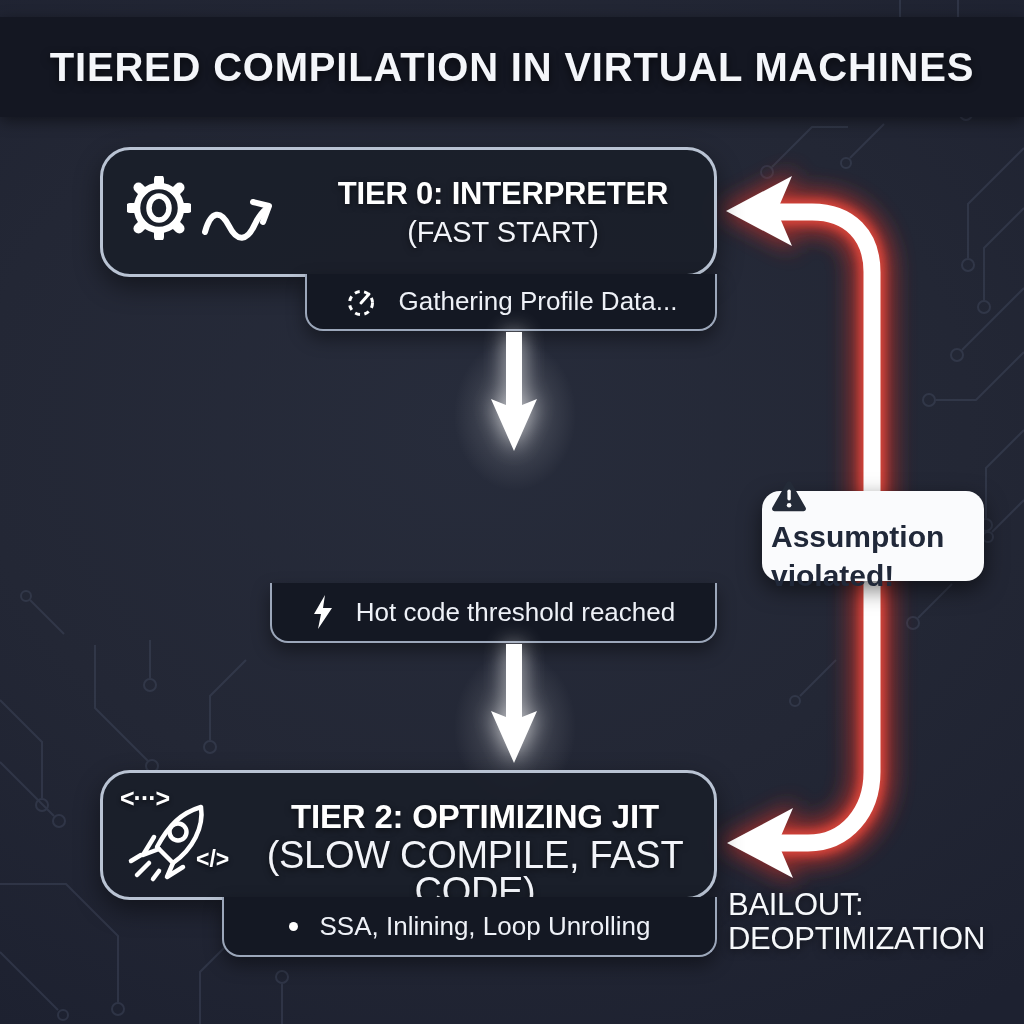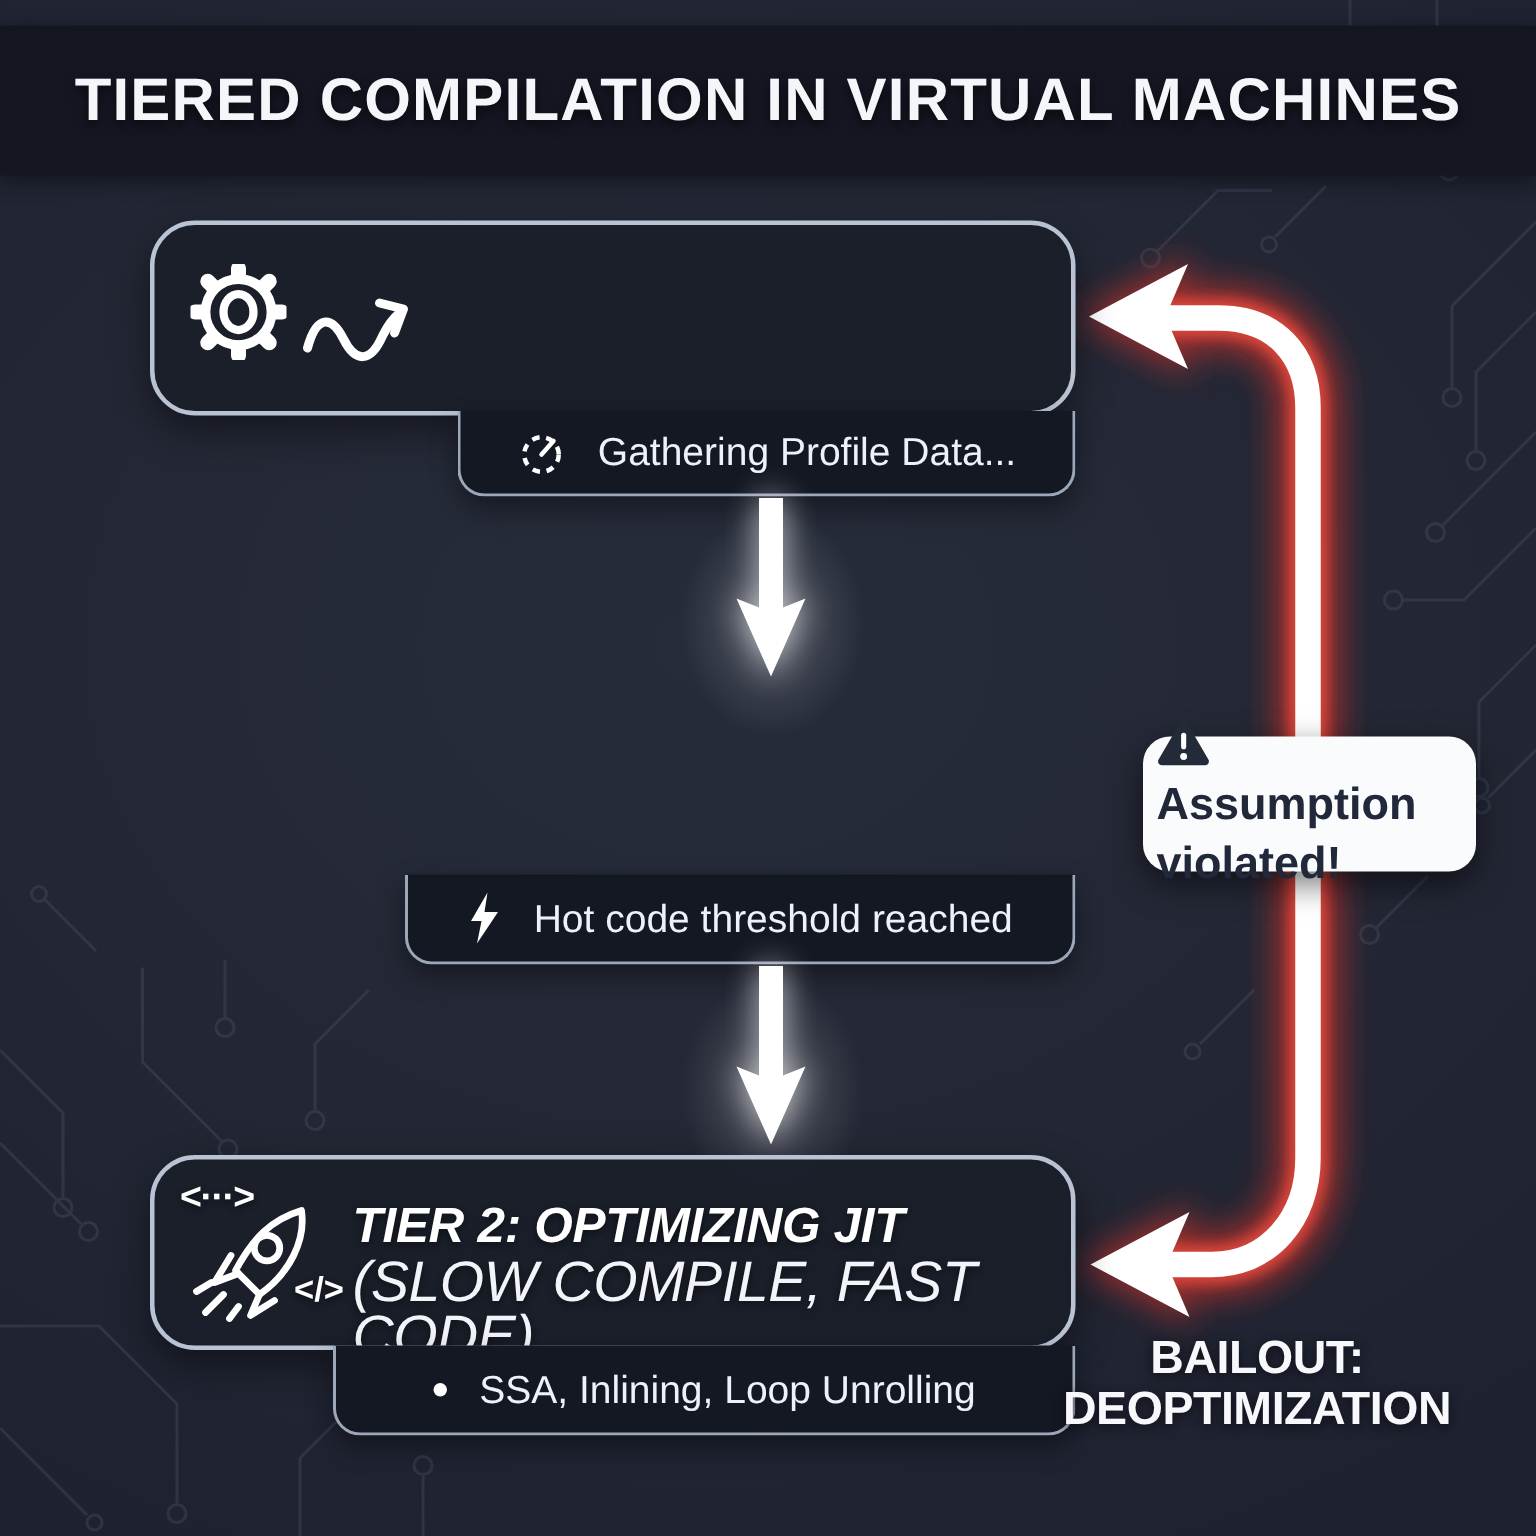--- a/index.html
+++ b/index.html
@@ -33,40 +33,40 @@
     position:absolute;box-sizing:border-box;
     background:#141823;
     border:2.5px solid #9ca7ba;border-radius:0 0 18px 18px;border-top:none;
     display:flex;align-items:center;justify-content:center;gap:22px;
     color:#eef1f7;font-size:26px;font-weight:400;
     box-shadow:0 8px 18px rgba(0,0,0,.4);
   }
   .tier-text{position:absolute;text-align:center;color:#ffffff;}
   .tier-heading{font-size:31px;font-weight:700;letter-spacing:-.2px;line-height:40px;text-shadow:0 2px 6px rgba(0,0,0,.55);}
   .tier-tagline{font-size:29px;font-weight:500;color:#f2f4f9;line-height:36px;text-shadow:0 2px 6px rgba(0,0,0,.55);}
-  .tier-text.left{text-align:left;font-style:italic;}
+  .tier-text.left{text-align:center;}
   .tier-text.left .tier-heading{font-size:33px;}
   .tier-text.left .tier-tagline{font-size:38px;letter-spacing:-.3px;}
   .icon{position:absolute;}
   .code-glyph{position:absolute;color:#fff;font-weight:700;text-shadow:0 2px 4px rgba(0,0,0,.5);}
   
   .down-arrow{position:absolute;filter:drop-shadow(0 0 11px rgba(255,255,255,.75));}
   .bloom{position:absolute;width:170px;height:210px;border-radius:50%;
     background:radial-gradient(closest-side, rgba(255,255,255,.22), rgba(255,255,255,0) 72%);}
   
   .callout{
     position:absolute;left:762px;top:491px;width:222px;height:90px;box-sizing:border-box;
     background:#fafbfd;border-radius:18px;box-shadow:0 8px 22px rgba(0,0,0,.55);
     display:flex;align-items:center;justify-content:center;text-align:left;
   }
   .callout-inner{width:204px;font-size:30px;font-weight:700;color:#202839;line-height:39px;}
   .warn-icon{display:inline-block;vertical-align:-5px;margin-right:8px;}
   .bailout{
-    position:absolute;left:692px;top:888px;width:292px;text-align:center;
-    color:#f6f8fb;font-size:31px;font-weight:700;line-height:34px;letter-spacing:-.3px;
+    position:absolute;left:728px;top:888px;width:292px;
+    color:#f6f8fb;font-size:31px;font-weight:400;line-height:34px;letter-spacing:-.3px;
     text-shadow:0 2px 8px rgba(0,0,0,.6);
   }
   svg{display:block;}
 </style>
 </head>
 <body>
 
 <div id="stage">
 
   <svg class="circuit" width="1024" height="1024" viewBox="0 0 1024 1024">
@@ -159,20 +159,24 @@
         <circle cx="32" cy="32" r="22" stroke-width="6.5"></circle>
         <ellipse cx="32" cy="32" rx="10" ry="12" stroke-width="5.5"></ellipse>
       </g>
     </svg>
     <svg class="icon" style="left:98px;top:42px;" width="76" height="56" viewBox="0 0 76 56">
       <g stroke="#ffffff" stroke-width="6" fill="none" stroke-linecap="round" stroke-linejoin="round">
         <path d="M4 40 C10 18 20 18 28 34 C36 50 46 50 54 32 C57 26 60 21 65 17"></path>
         <polyline points="52,10 68,14 62,30"></polyline>
       </g>
     </svg>
+    <div class="tier-text" style="left:200px;top:24px;width:400px;">
+      <div class="tier-heading">TIER 0: INTERPRETER</div>
+      <div class="tier-tagline">(FAST START)</div>
+    </div>
   </div>
   <div class="status-box" style="left:305px;top:274px;width:412px;height:57px;">
     <svg width="32" height="32" viewBox="0 0 32 32">
       <circle cx="16" cy="17" r="11.5" stroke="#ffffff" stroke-width="3" fill="none" stroke-dasharray="5 4.5"></circle>
       <path d="M16 17 L24 8" stroke="#ffffff" stroke-width="3" stroke-linecap="round"></path>
     </svg>
     <span>Gathering Profile Data...</span>
   </div>
 
   <div class="bloom" style="left:430px;top:310px;"></div>

